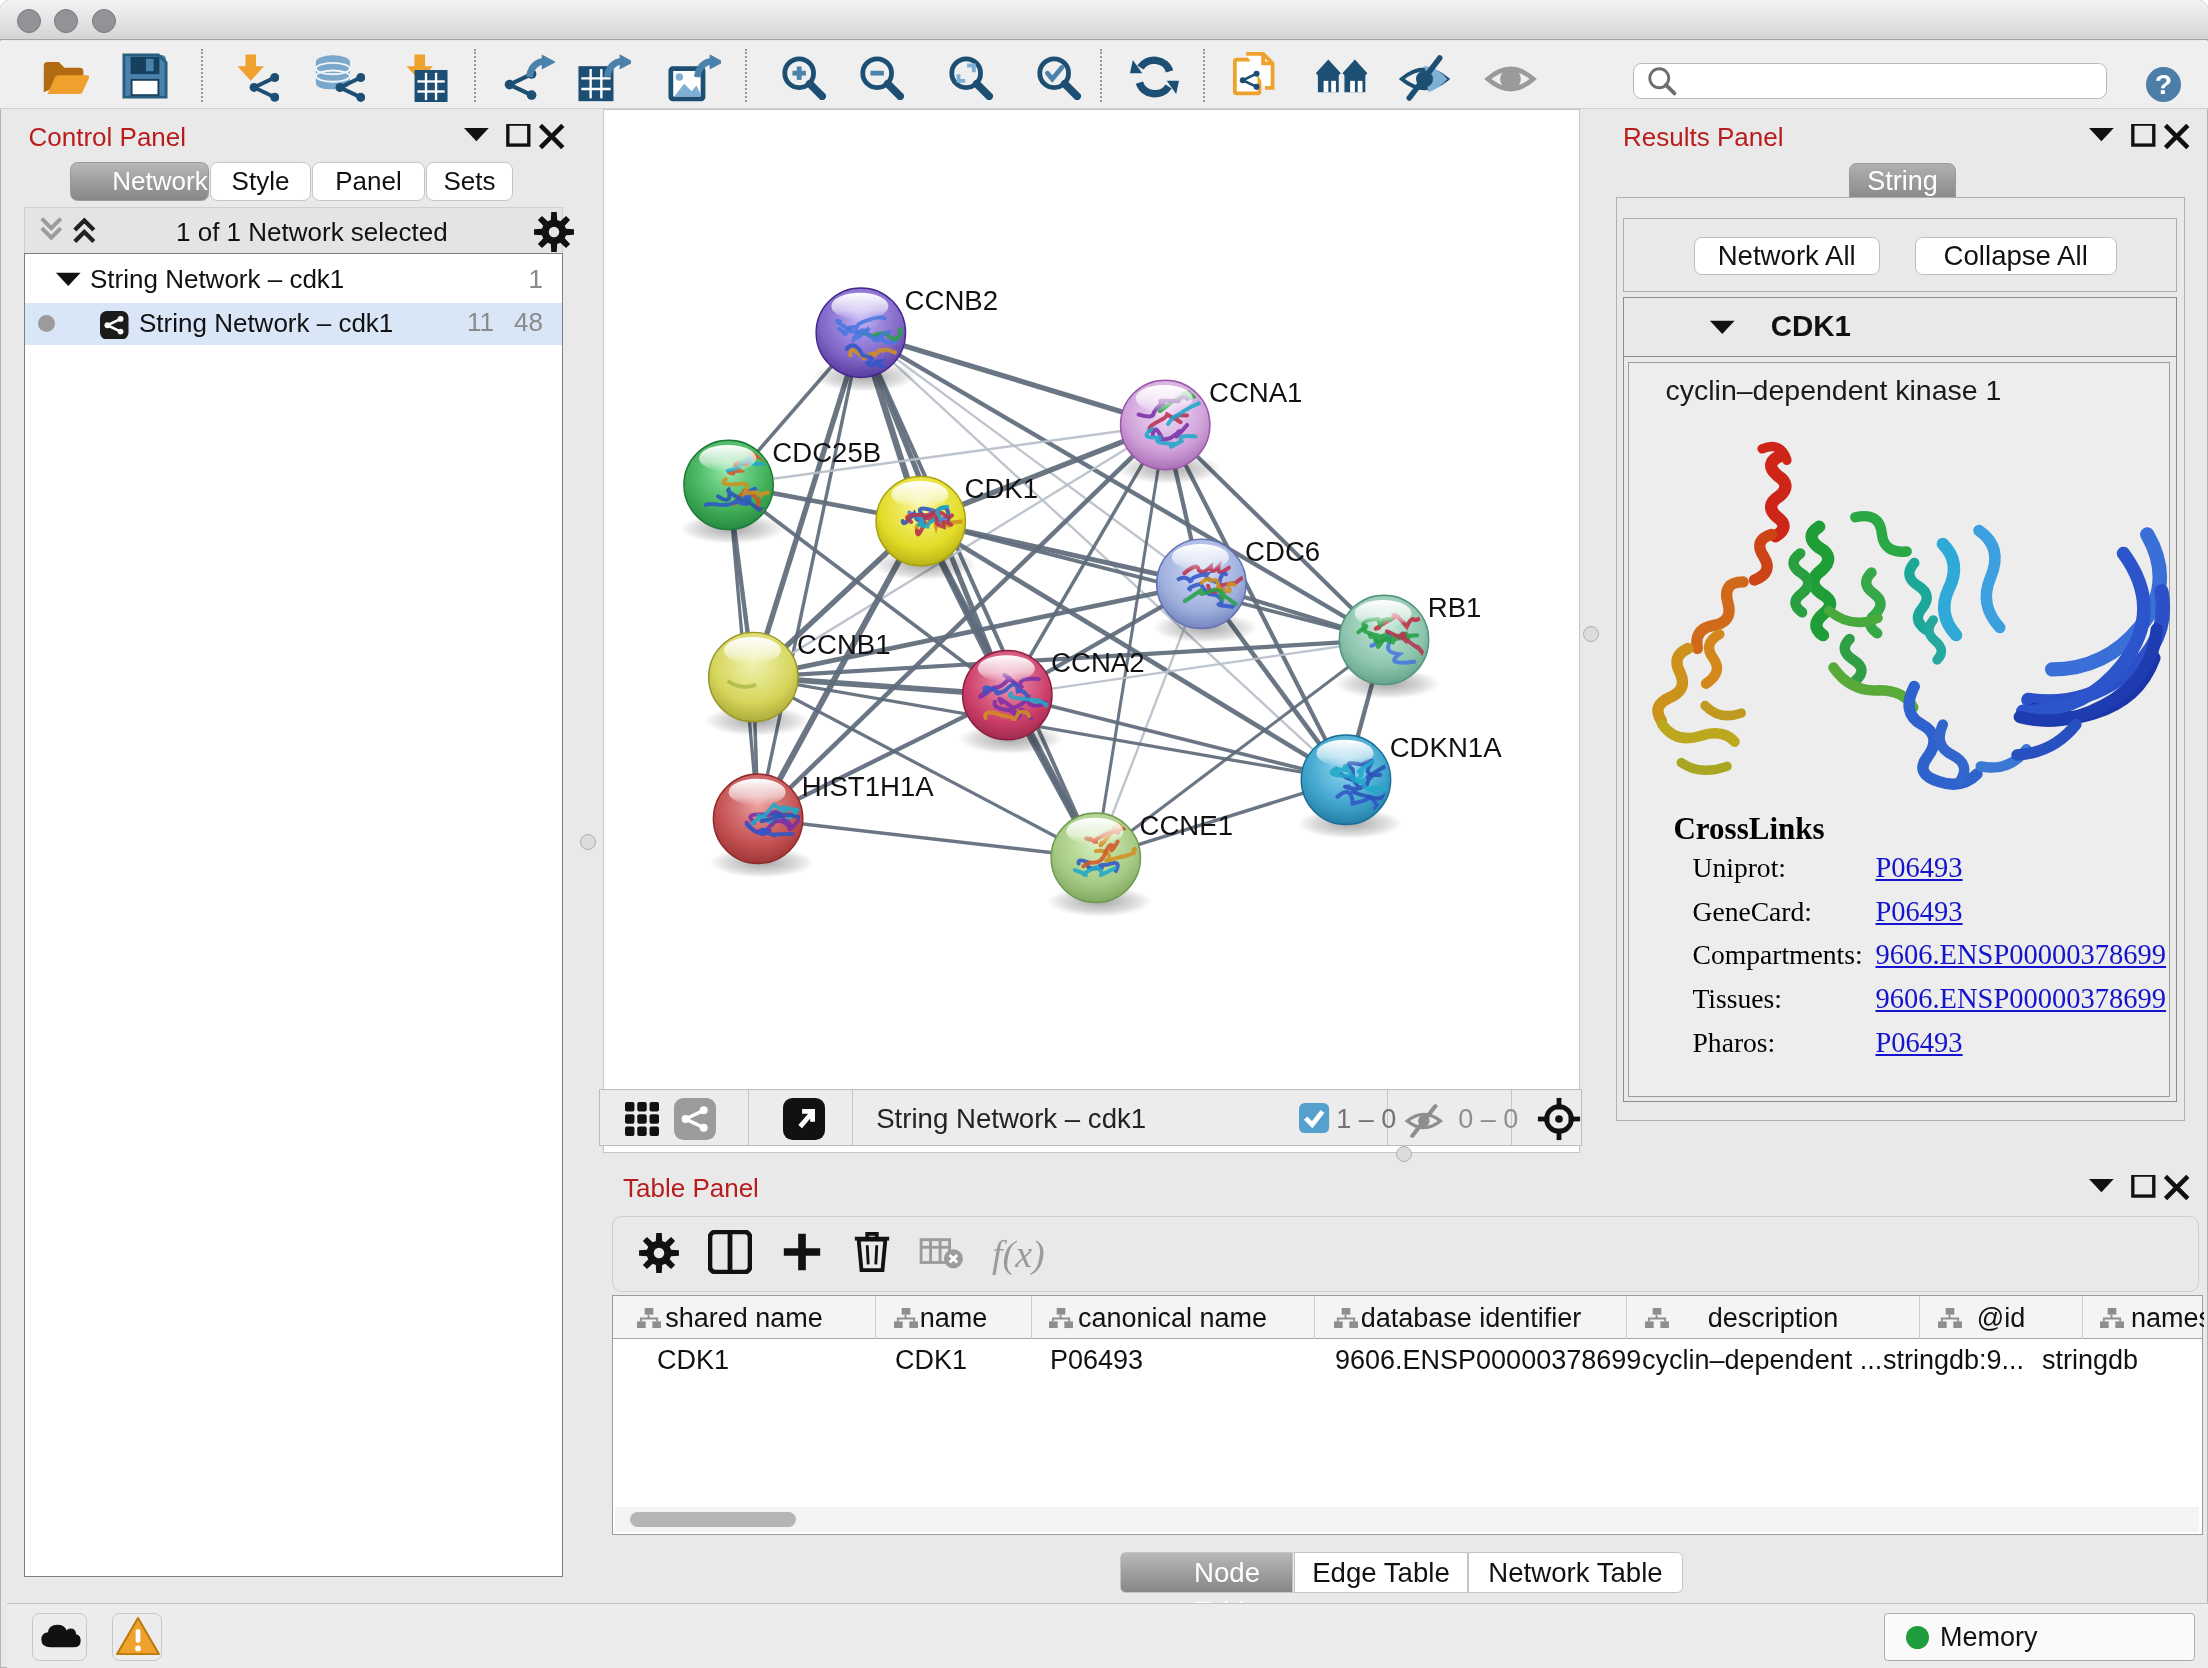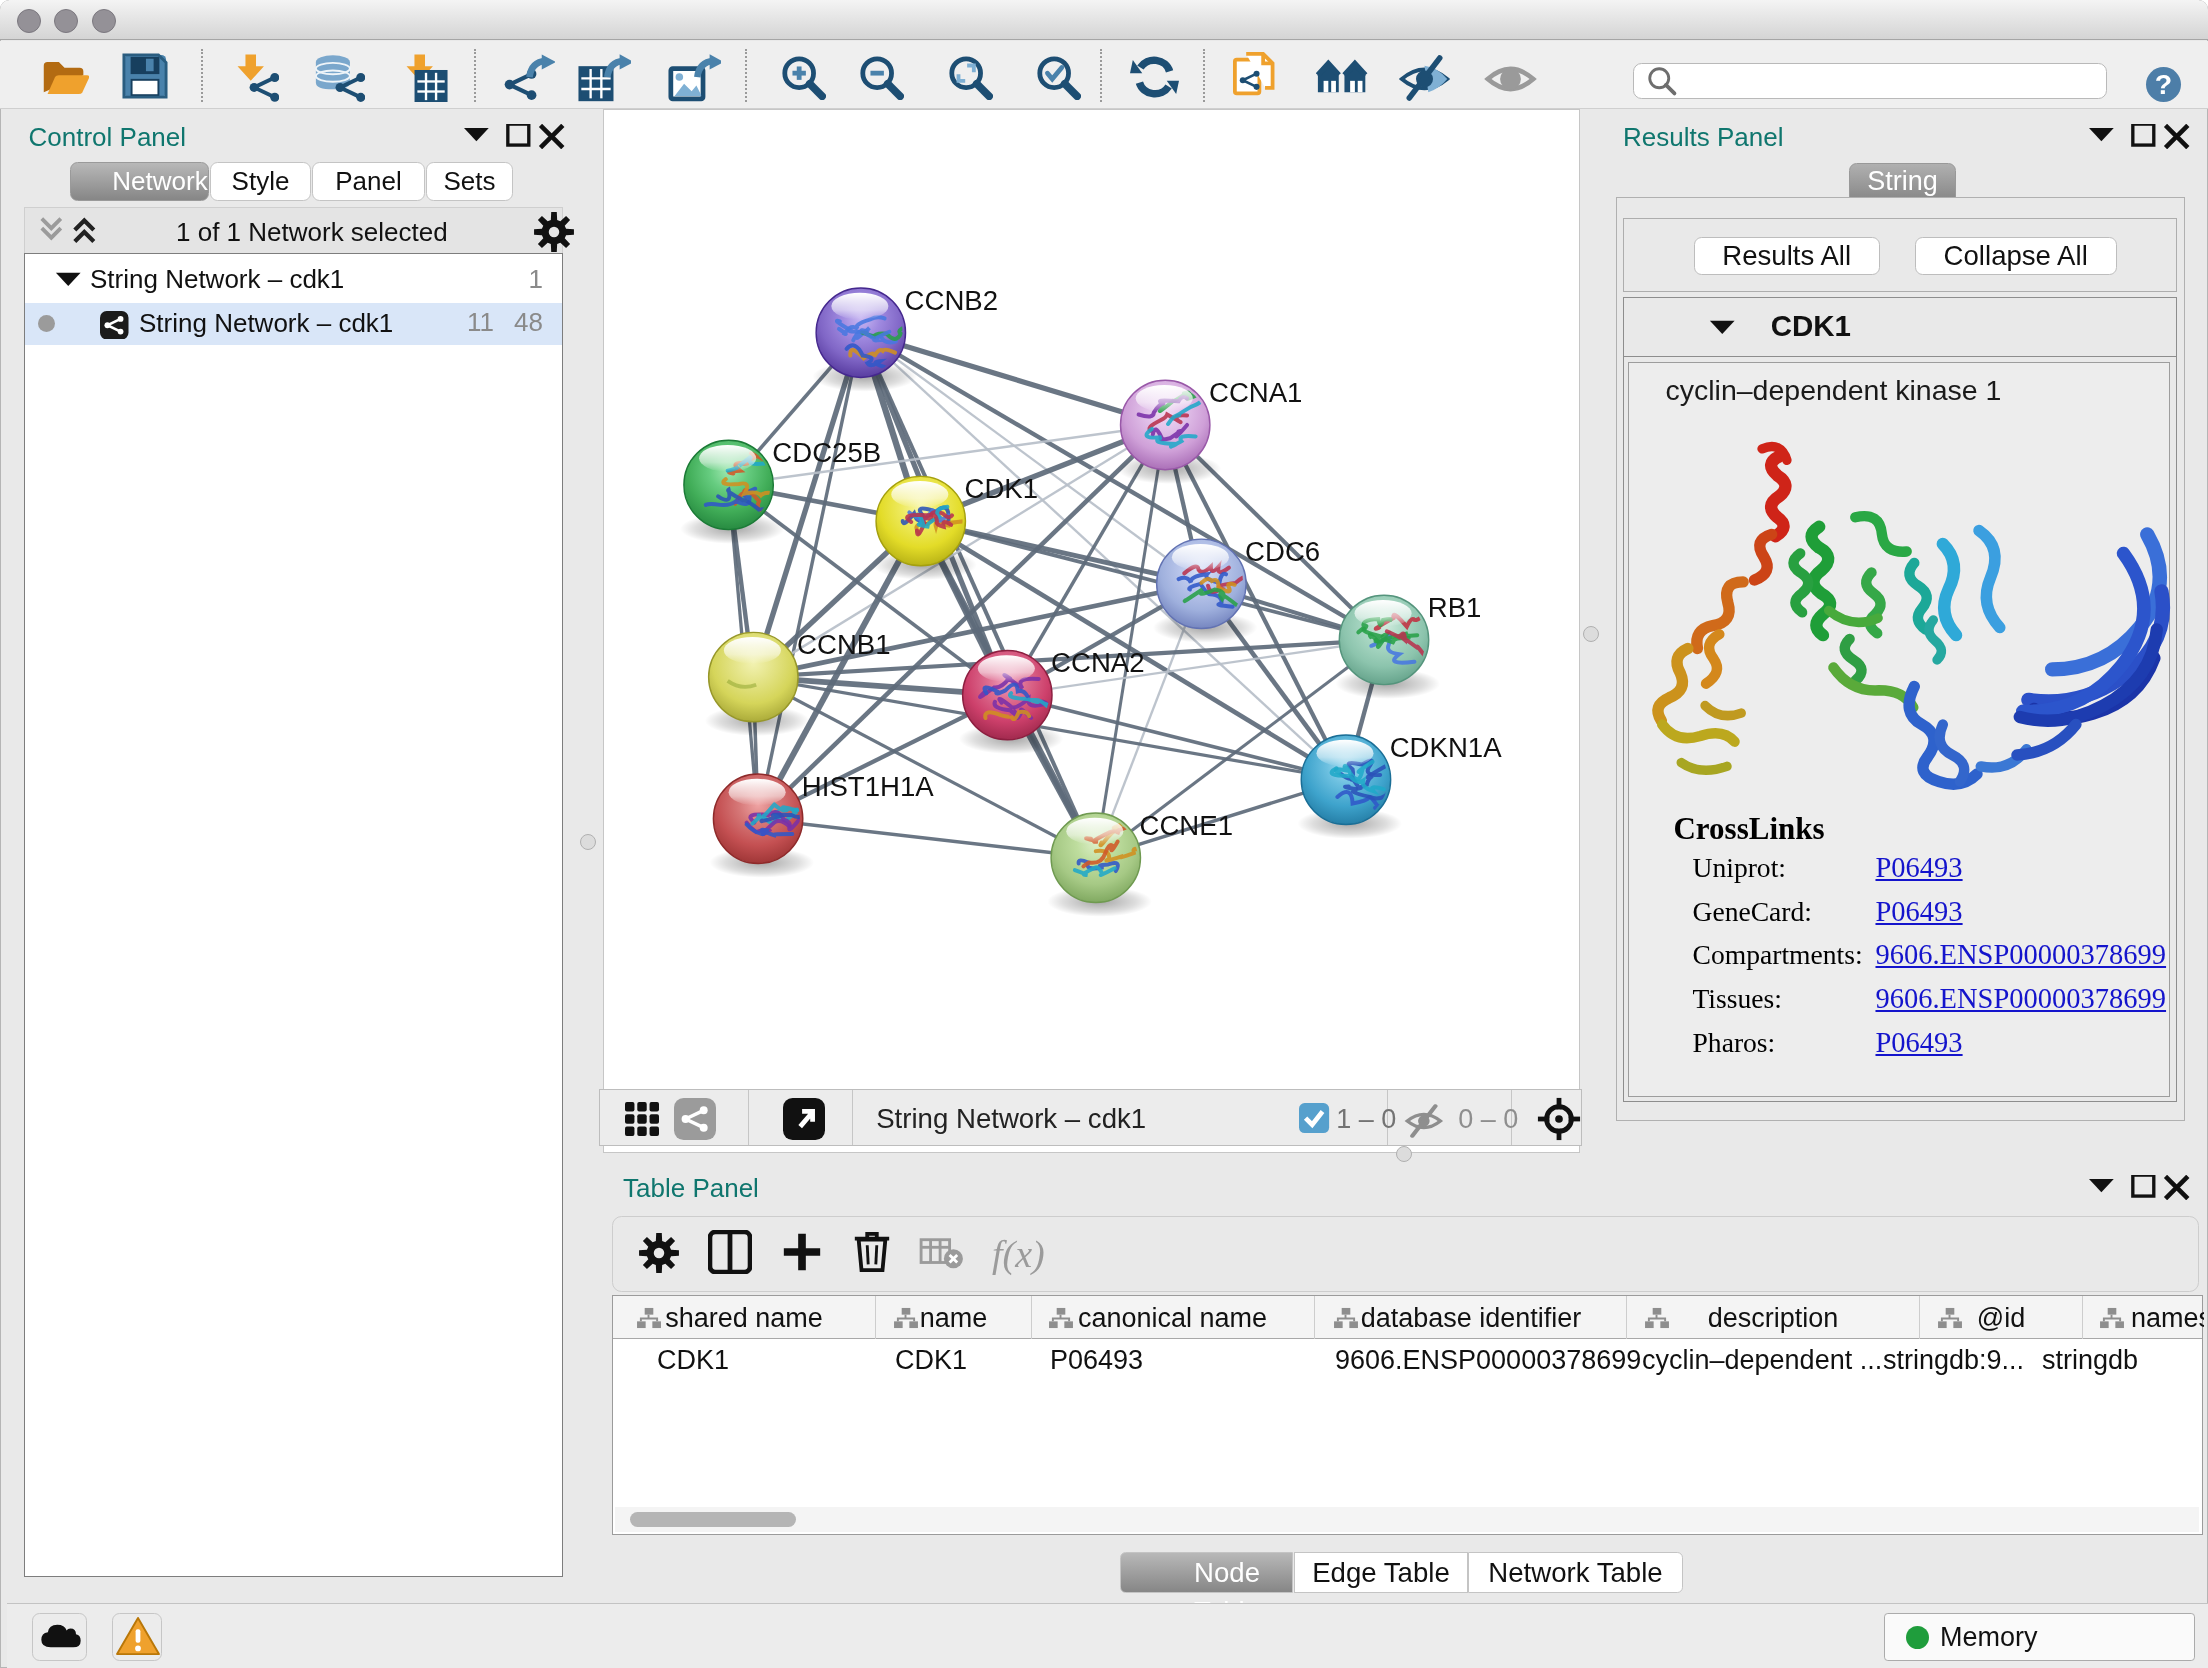--- a/index.html
+++ b/index.html
@@ -16,21 +16,21 @@
 
 #toolbar { left:0; top:41px; width:2208px; height:68px; background:#efefef;
   border-bottom:1px solid #cfcfcf; }
 .tbsep { position:absolute; top:7.6px; height:53px; width:0px;
   border-left:2.9px dotted #9a9a9a; }
 #searchbox { position:absolute; left:1633px; top:22px; width:474px; height:36px;
   background:#fff; border:1.9px solid #b9b9b9; border-radius:8.6px; }
 #helpbtn { position:absolute; left:2146px; top:67px; width:35px; height:35px; border-radius:50%;
   background:#4d7ea8; color:#fff; font-weight:bold; font-size:28.5px; text-align:center; line-height:35px; top:67px;}
 
-.ptitle { font-size:26px; color:#0f766e; }
+.ptitle { font-size:26px; color:#b91c1c; }
 .tab { position:absolute; height:39px; background:#fff; border:1px solid #c4c4c4;
   border-radius:7.6px; font-size:26px; color:#111; text-align:center; }
 .tabsel { background:linear-gradient(#b8b8b8,#868686); color:#fff; border-color:#9a9a9a;padding-left:41px; }
 
 #treebox { left:24px; top:253px; width:539px; height:1324px; background:#fff;
   border:1.9px solid #7d7d7d; }
 #netbar { left:24px; top:207px; width:539px; height:46px; background:#e4e4e4; border:1px solid #cfcfcf; border-bottom:none;}
 .trow { position:absolute; left:0; width:100%; height:40px; font-size:26px; color:#111; }
 
 #canvas { left:603px; top:109px; width:977px; height:1044px; background:#fff;
@@ -642,21 +642,21 @@
 
 <div class="abs ptitle" style="left:1623px; top:122px;">Results Panel</div>
 <svg width="101" height="25" viewBox="0 0 106 26" style="position:absolute;left:2089px; top:124px;">
     <path d="M0 4 L26 4 L13 18 Z" fill="#111"></path>
 <rect x="46" y="0" width="22" height="22" fill="none" stroke="#111" stroke-width="3.5"></rect>
 <path d="M82 1 L92 11 L102 1 L104 3 L94 13 L104 23 L102 25 L92 15 L82 25 L80 23 L90 13 L80 3 Z" fill="#111" stroke="#111" stroke-width="2"></path>
   </svg>
 <div id="rptab" class="abs">String</div>
 <div id="rpbox" class="abs">
   <div id="expbox">
-    <div class="rbtn" style="left:70px; width:186px;">Results All</div>
+    <div class="rbtn" style="left:70px; width:186px;">Network All</div>
     <div class="rbtn" style="left:291px; width:202px;">Collapse All</div>
   </div>
   <div id="cdkbox">
     <div id="cdkhdr">
       <span style="position:absolute; left:84px; top:19px;">
           <svg width="28.5" height="19" viewBox="0 0 30 20" style="position:absolute;left:0;top:0;">
             <path d="M2 4 L28 4 L15 18 Z" fill="#111"></path>
           </svg>
         </span>
       <span style="position:absolute; left:147px; top:11.4px;">CDK1</span>

